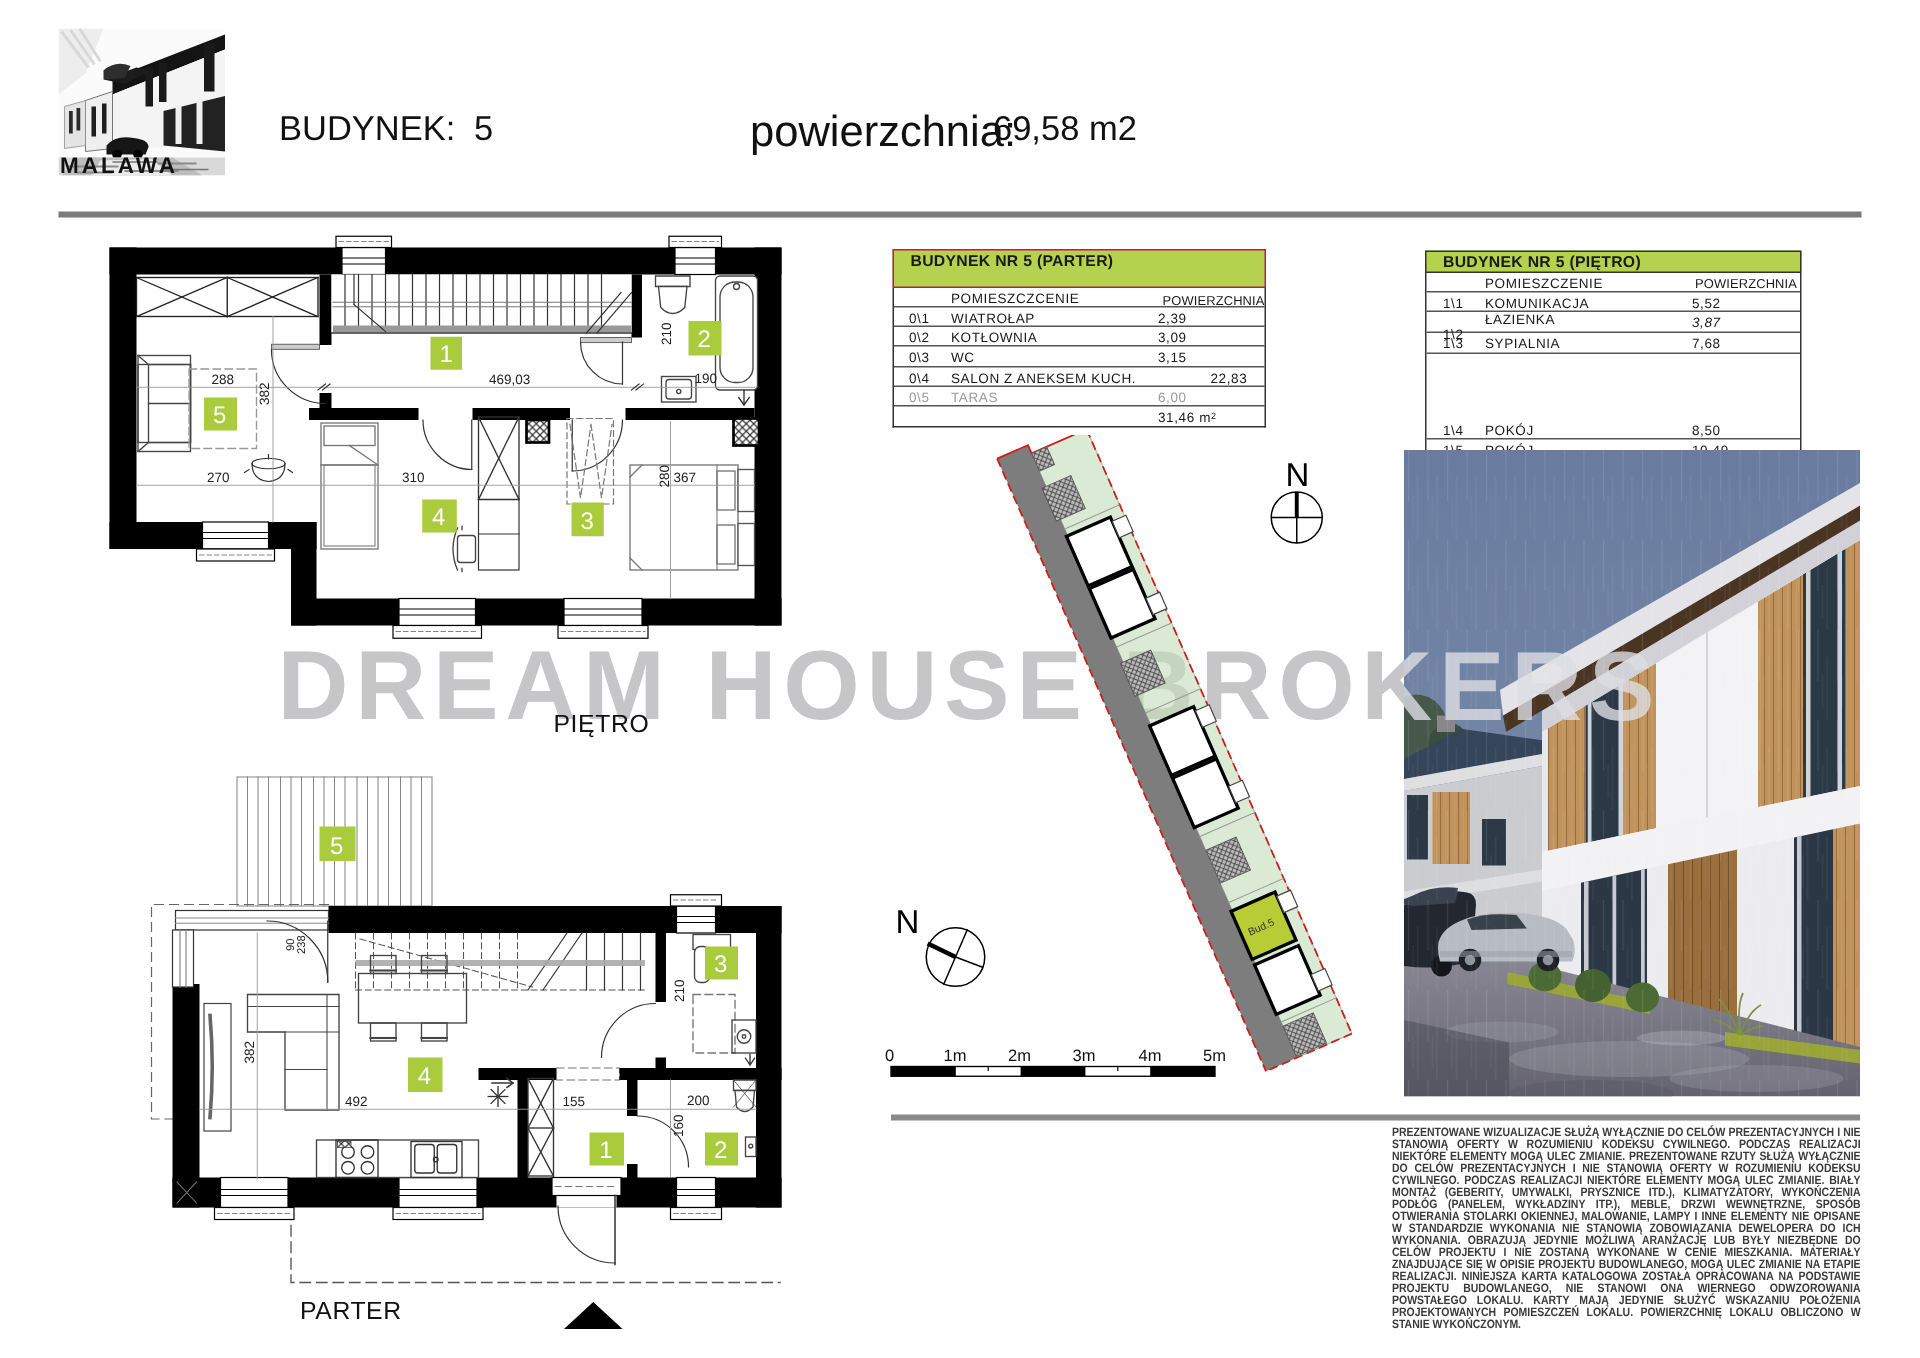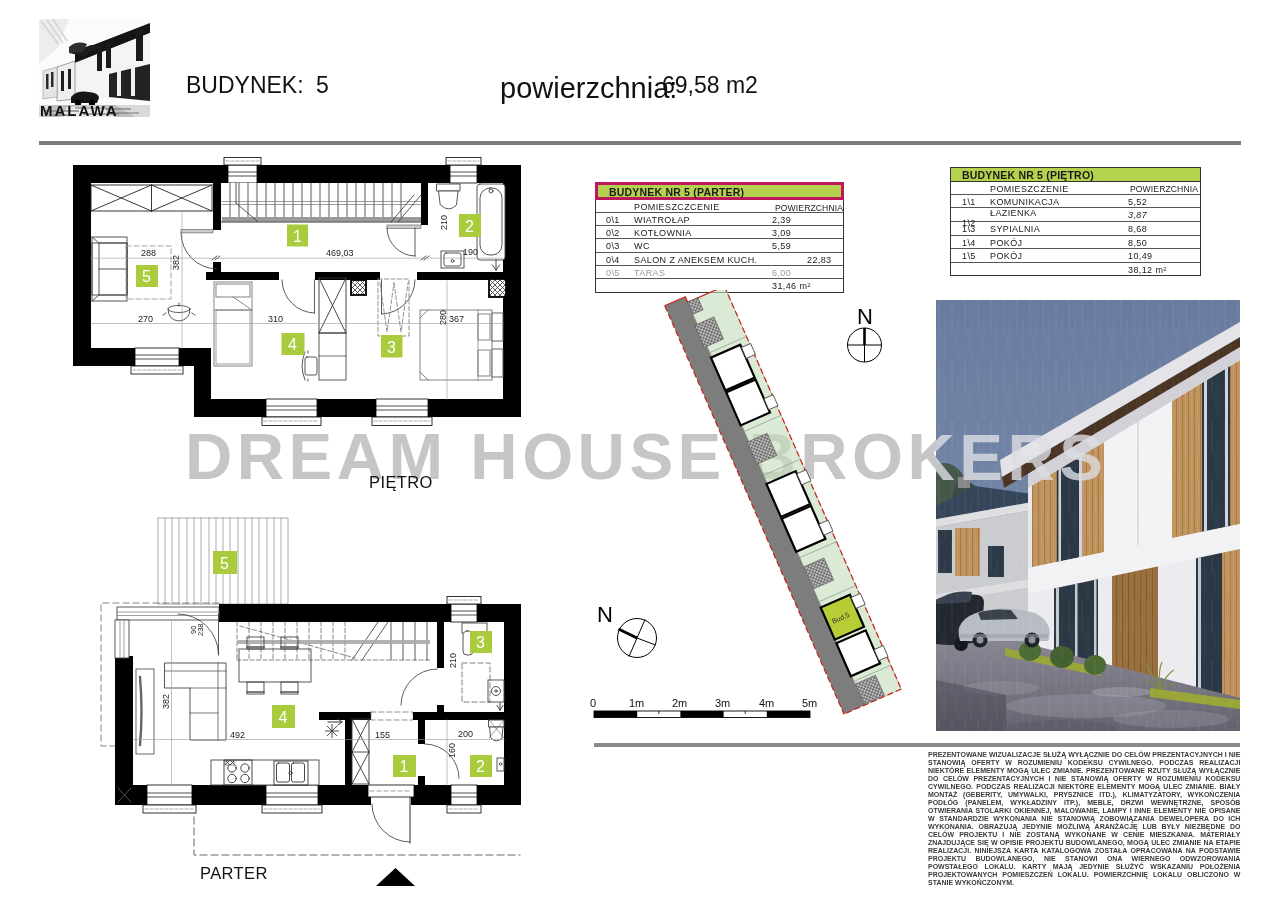--- a/index.html
+++ b/index.html
@@ -48,40 +48,40 @@
 
 <div class="abs" style="left:186px;top:72px;font-size:23px;color:#111;">BUDYNEK:</div>
 <div class="abs" style="left:316px;top:72px;font-size:23px;color:#111;">5</div>
 <div class="abs" style="left:500px;top:72px;font-size:29px;color:#111;">powierzchnia:</div>
 <div class="abs" style="left:662px;top:72px;font-size:23px;color:#111;">69,58 m2</div>
 
 <div class="abs" style="left:39px;top:141px;width:1202px;height:3.5px;background:#7c7c7c;"></div>
 
 <div class="abs" id="table1" style="left:595px;top:166px;width:249px;font-size:9px;color:#1a1a1a;letter-spacing:0.4px;">
 
-  <div style="height:11px;background:#b5d24e;border:3px solid #be185d;padding:1px 0 0 11px;font-size:10.5px;font-weight:bold;letter-spacing:0.2px;margin-top:16px;">BUDYNEK NR 5 (PARTER)</div>
+  <div style="height:11px;background:#b5d24e;border:1px solid #be185d;padding:1px 0 12px 11px;font-size:10.5px;font-weight:bold;letter-spacing:0.2px;">BUDYNEK NR 5 (PARTER)</div>
   <div style="border:1px solid #333;border-top:none;">
     <div style="position:relative;height:12px;border-bottom:0.8px solid #555;">
           <span style="position:absolute;left:38px;top:2px;">POMIESZCZCENIE</span>
           <span style="position:absolute;left:179px;top:2.5px;letter-spacing:0.1px;font-size:8.6px;">POWIERZCHNIA</span>
         </div>
     <div style="position:relative;height:12.2px;border-bottom:0.8px solid #555;">
           <span style="position:absolute;left:10px;top:2px;">0\1</span>
           <span style="position:absolute;left:38px;top:2px;">WIATROŁAP</span>
           <span style="position:absolute;left:176px;top:2px;">2,39</span>
         </div>
     <div style="position:relative;height:12.2px;border-bottom:0.8px solid #555;">
           <span style="position:absolute;left:10px;top:2px;">0\2</span>
           <span style="position:absolute;left:38px;top:2px;">KOTŁOWNIA</span>
           <span style="position:absolute;left:176px;top:2px;text-align:center;">3,09</span>
         </div>
     <div style="position:relative;height:12.2px;border-bottom:0.8px solid #555;">
           <span style="position:absolute;left:10px;top:2px;">0\3</span>
           <span style="position:absolute;left:38px;top:2px;">WC</span>
-          <span style="position:absolute;left:176px;top:2px;">5,59</span>
+          <span style="position:absolute;left:176px;top:2px;">3,15</span>
         </div>
     <div style="position:relative;height:12.2px;border-bottom:0.8px solid #555;">
           <span style="position:absolute;left:10px;top:2px;">0\4</span>
           <span style="position:absolute;left:38px;top:2px;">SALON Z ANEKSEM KUCH.</span>
           <span style="position:absolute;left:176px;top:2px;margin-left:35px;">22,83</span>
         </div>
     <div style="position:relative;height:12.2px;border-bottom:0.8px solid #555;color:#9a9a9a;">
           <span style="position:absolute;left:10px;top:2px;">0\5</span>
           <span style="position:absolute;left:38px;top:2px;">TARAS</span>
           <span style="position:absolute;left:176px;top:2px;">6,00</span>
@@ -106,23 +106,23 @@
           <span style="position:absolute;left:177px;top:2px;">5,52</span>
         </div>
     <div style="position:relative;height:12.6px;border-bottom:0.8px solid #555;">
           <span style="position:absolute;left:11px;top:10px;">1\2</span>
           <span style="position:absolute;left:39px;top:0;">ŁAZIENKA</span>
           <span style="position:absolute;left:177px;top:2px;font-style:italic;">3,87</span>
         </div>
     <div style="position:relative;height:12.6px;border-bottom:0.8px solid #555;">
           <span style="position:absolute;left:11px;top:2px;">1\3</span>
           <span style="position:absolute;left:39px;top:2px;">SYPIALNIA</span>
-          <span style="position:absolute;left:177px;top:2px;">8,68</span>
-        </div>
-    <div style="position:relative;height:12.6px;border-bottom:0.8px solid #555;">
+          <span style="position:absolute;left:177px;top:2px;">7,68</span>
+        </div>
+    <div style="position:relative;height:12.6px;border-bottom:0.8px solid #555;margin-top:44px;">
           <span style="position:absolute;left:11px;top:2px;">1\4</span>
           <span style="position:absolute;left:39px;top:2px;">POKÓJ</span>
           <span style="position:absolute;left:177px;top:2px;">8,50</span>
         </div>
     <div style="position:relative;height:12.6px;border-bottom:0.8px solid #555;">
           <span style="position:absolute;left:11px;top:2px;">1\5</span>
           <span style="position:absolute;left:39px;top:2px;">POKÓJ</span>
           <span style="position:absolute;left:177px;top:2px;">10,49</span>
         </div>
     <div style="position:relative;height:12.6px;">

